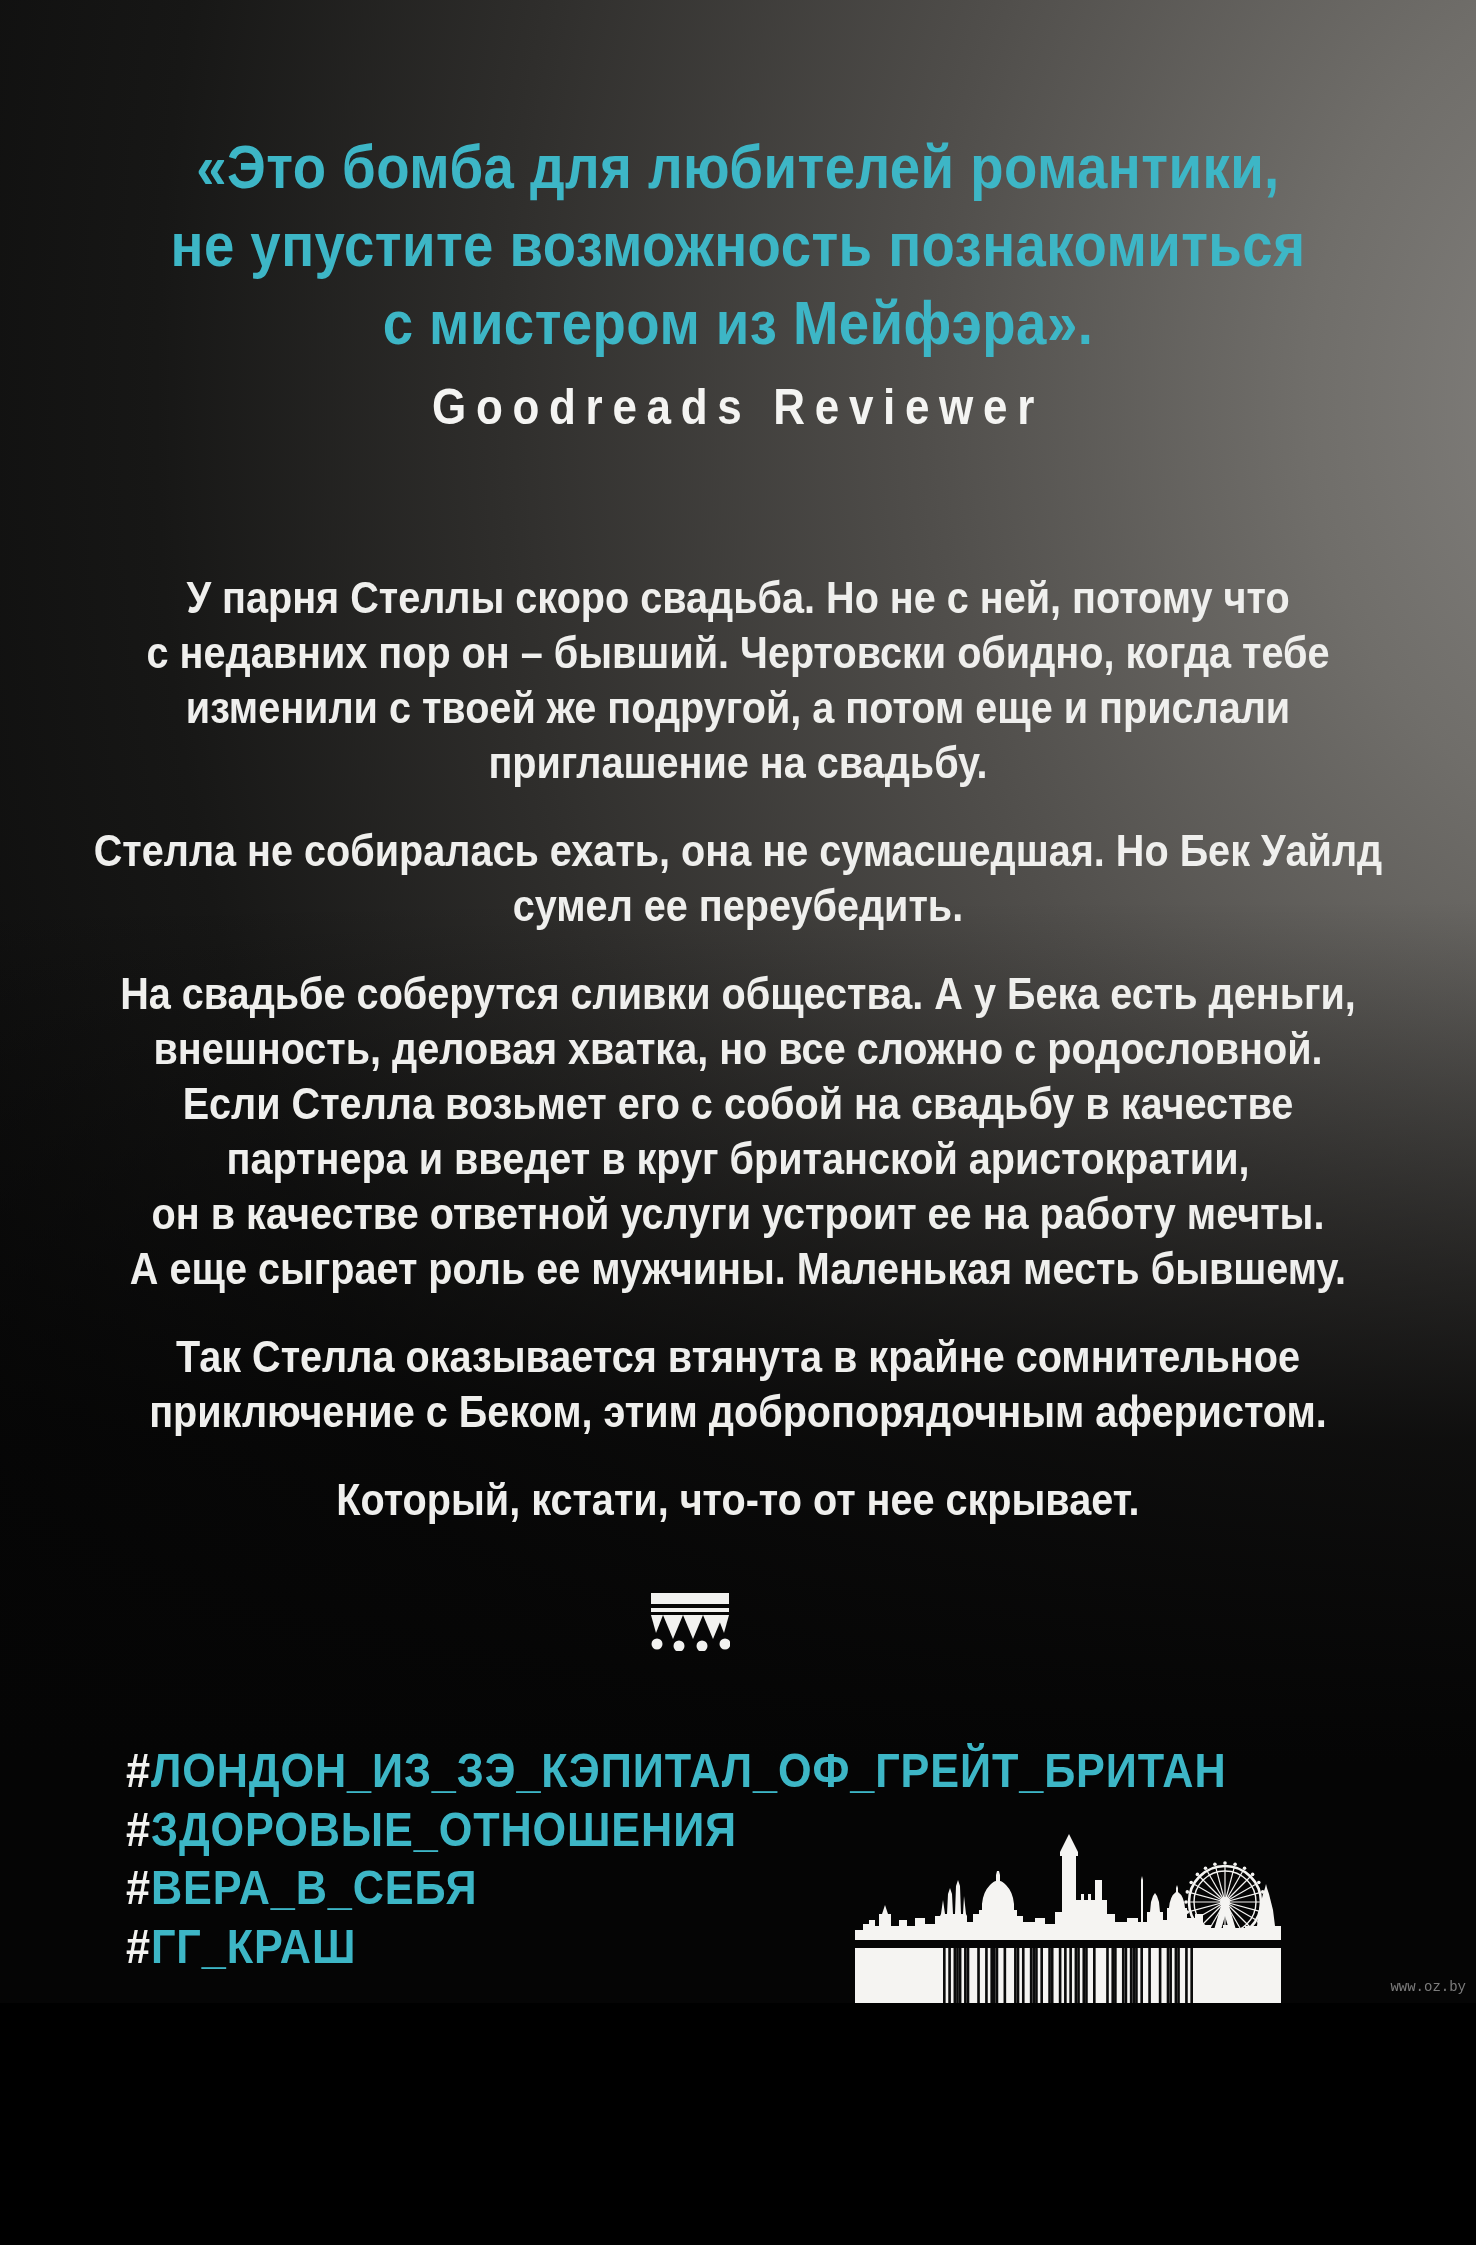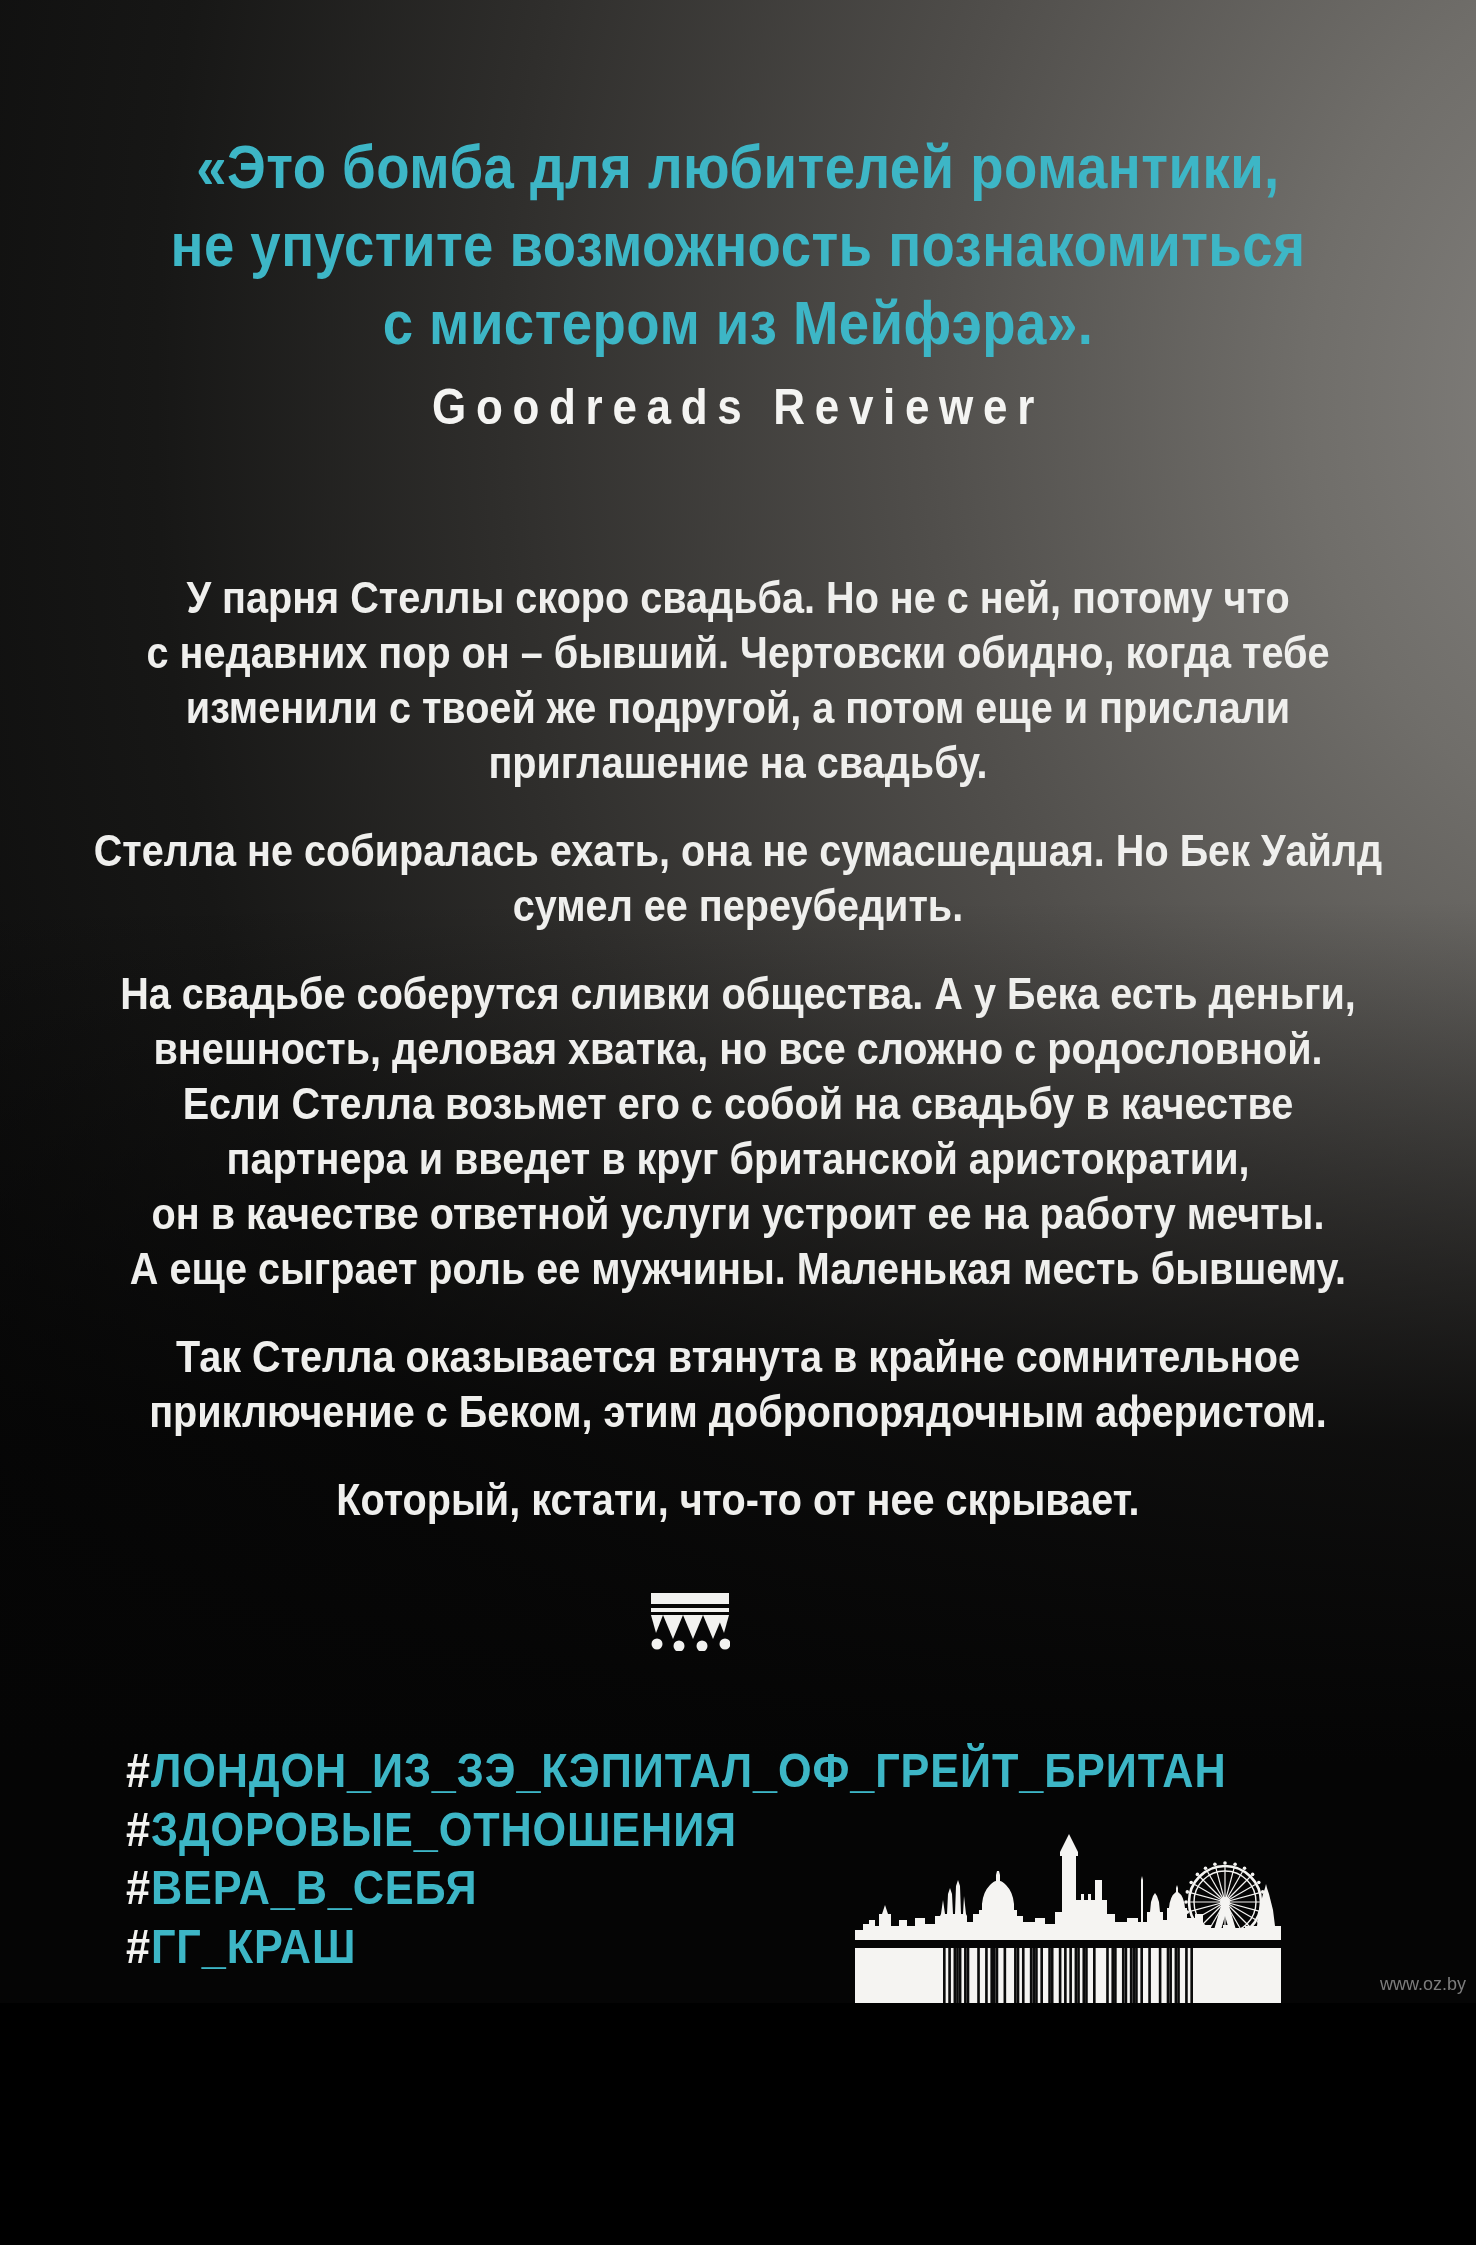--- a/index.html
+++ b/index.html
@@ -46,21 +46,21 @@
   .barcode-wrap svg{position:absolute;left:0;top:0;}
   .barcode-digits span{
     position:absolute;top:98px;font-size:29px;color:#0b0b0b;text-align:center;
   }
   .digit-first{left:-24px;width:18px;}
   .digit-left{left:16px;width:108px;letter-spacing:3px;}
   .digit-right{left:145px;width:108px;letter-spacing:3px;font-family:Liberation Mono, monospace;}
   .digit-gt{left:250px;width:22px;}
   .watermark{
     position:absolute;right:10px;bottom:8px;color:#919191;opacity:.85;
-    font-family:Liberation Sans, sans-serif;font-size:18px;
+    font-family:Liberation Mono, monospace;font-size:14px;
   }
 </style>
 </head>
 <body>
 
 <div class="cover">
 
   <section class="quote-block">
     <div class="quote-text">«Это бомба для любителей романтики,
 не упустите возможность познакомиться

